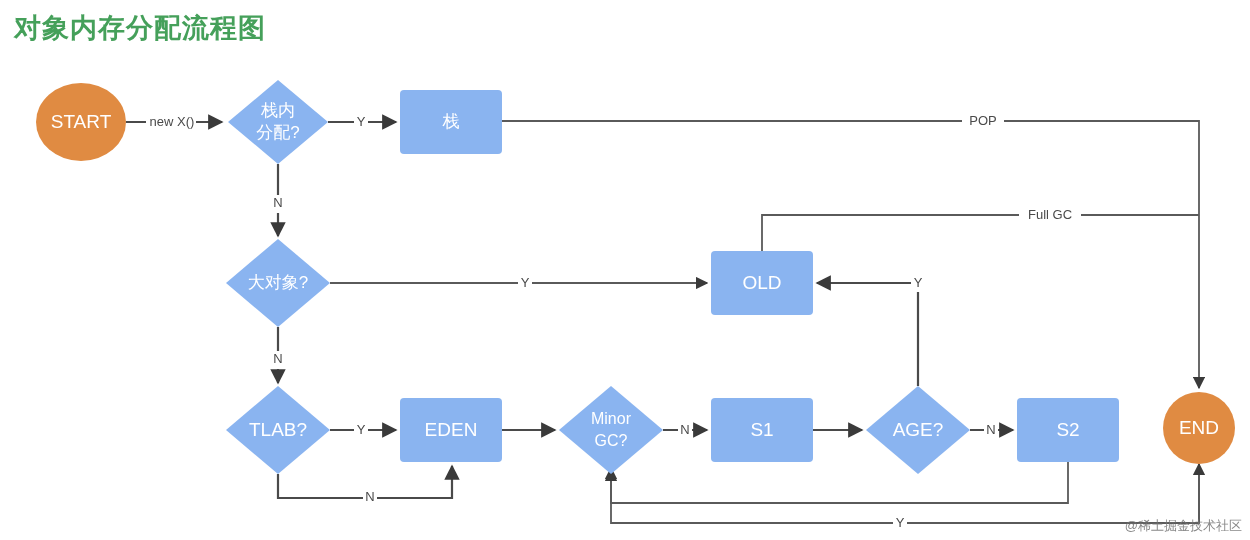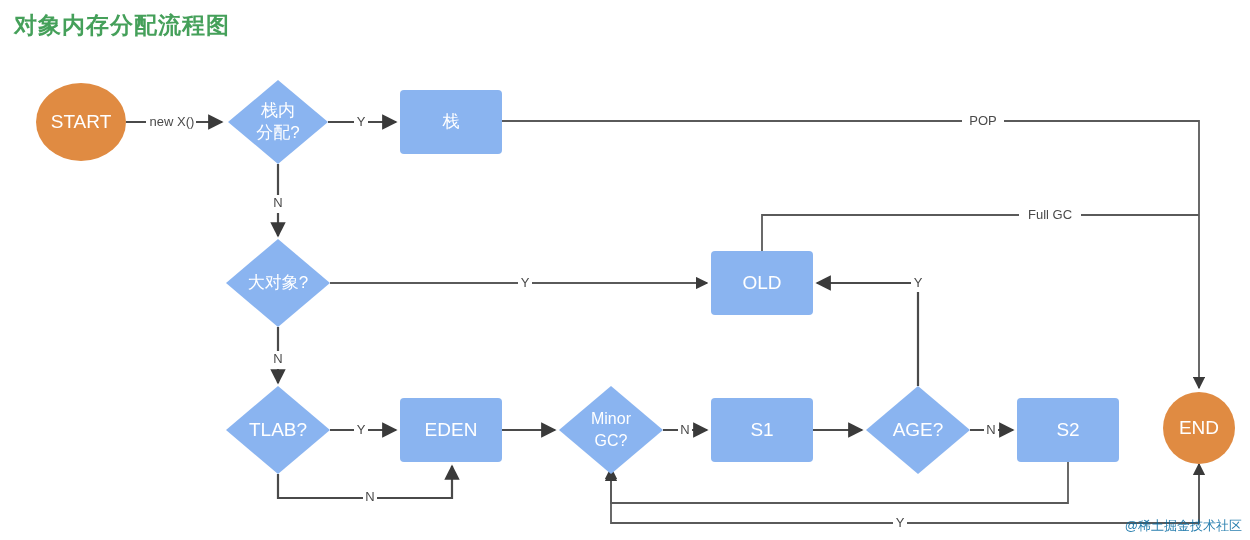--- a/index.html
+++ b/index.html
@@ -12,21 +12,21 @@
     width: 1250px;
     height: 540px;
     background: #ffffff;
     overflow: hidden;
     font-family: "Liberation Sans", sans-serif;
   }
   #title {
     position: absolute;
     left: 14px;
     top: 10px;
-    font-size: 23px;
+    font-size: 27px;
     font-weight: bold;
     color: #45a05a;
     letter-spacing: 1px;
     white-space: nowrap;
   }
   svg#flow {
     position: absolute;
     left: 0;
     top: 0;
     width: 1250px;
@@ -75,21 +75,21 @@
     dominant-baseline: middle;
   }
   .edge-label-bg {
     fill: #ffffff;
   }
   #watermark {
     position: absolute;
     right: 8px;
     bottom: 5px;
     font-size: 13px;
-    color: #0369a1;
+    color: #737373;
     opacity: 0.85;
     white-space: nowrap;
     font-family: "Liberation Sans", sans-serif;
   }
 </style>
 </head>
 <body>
 
 <div id="page">
 

